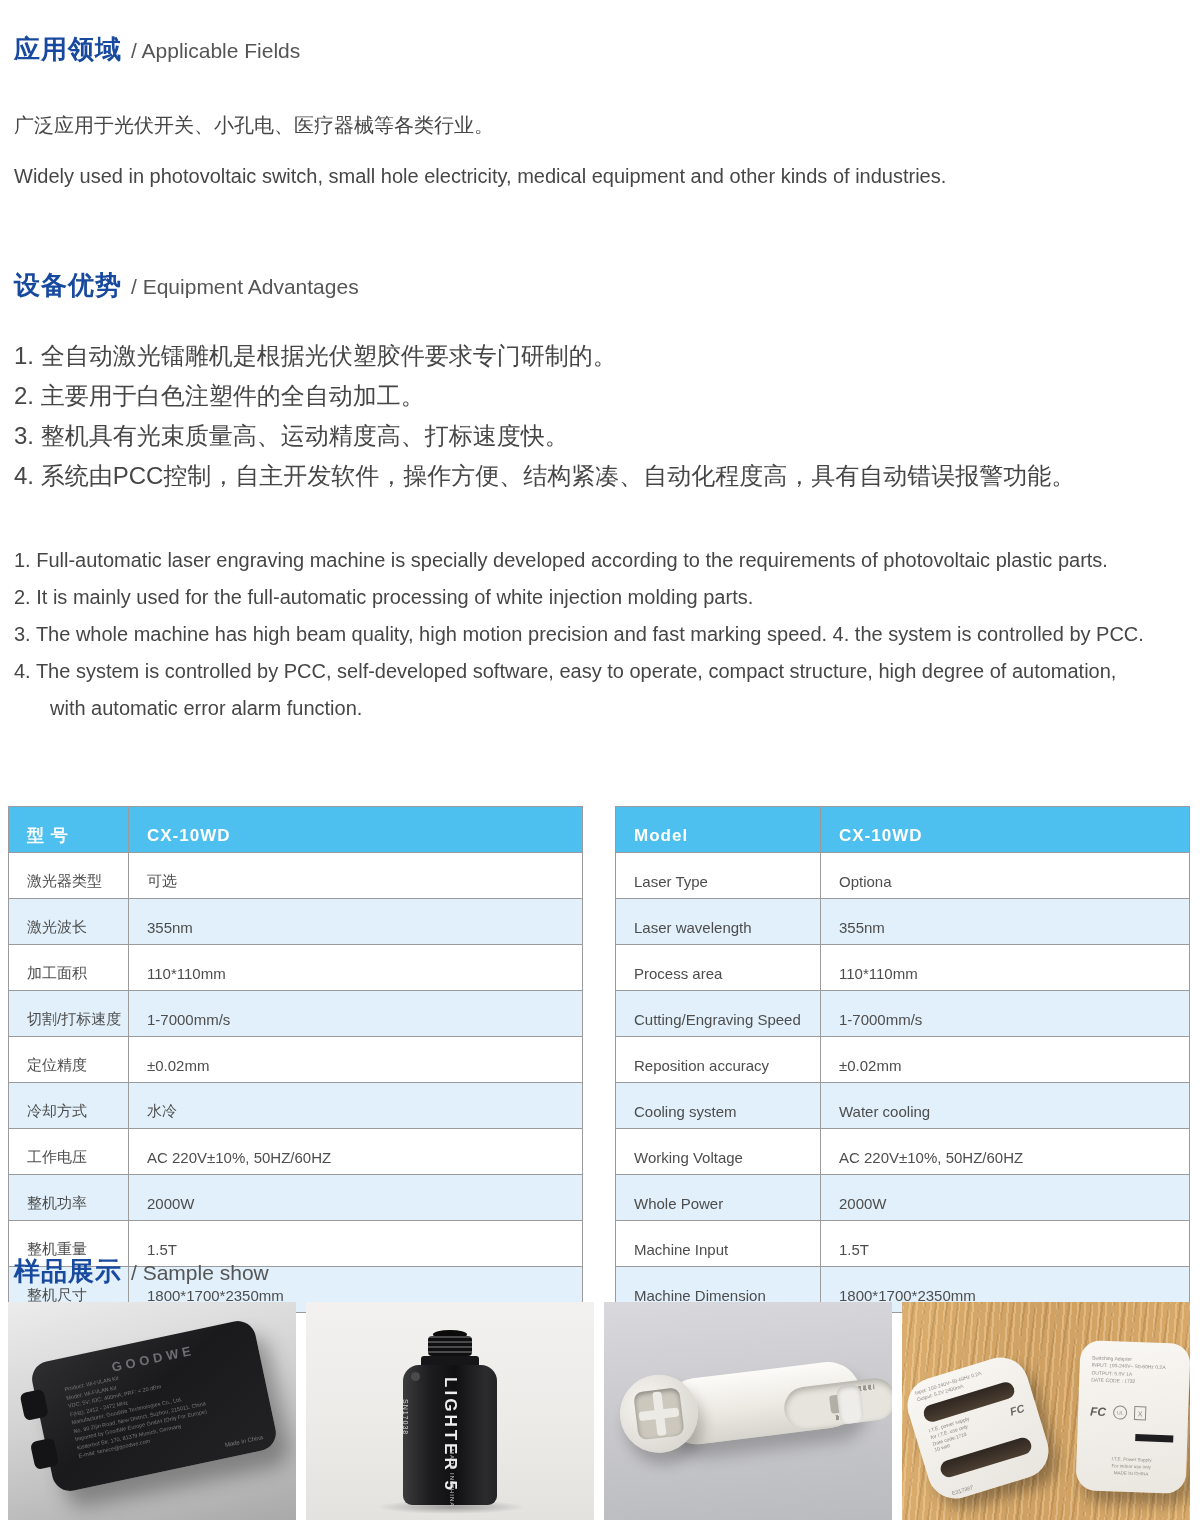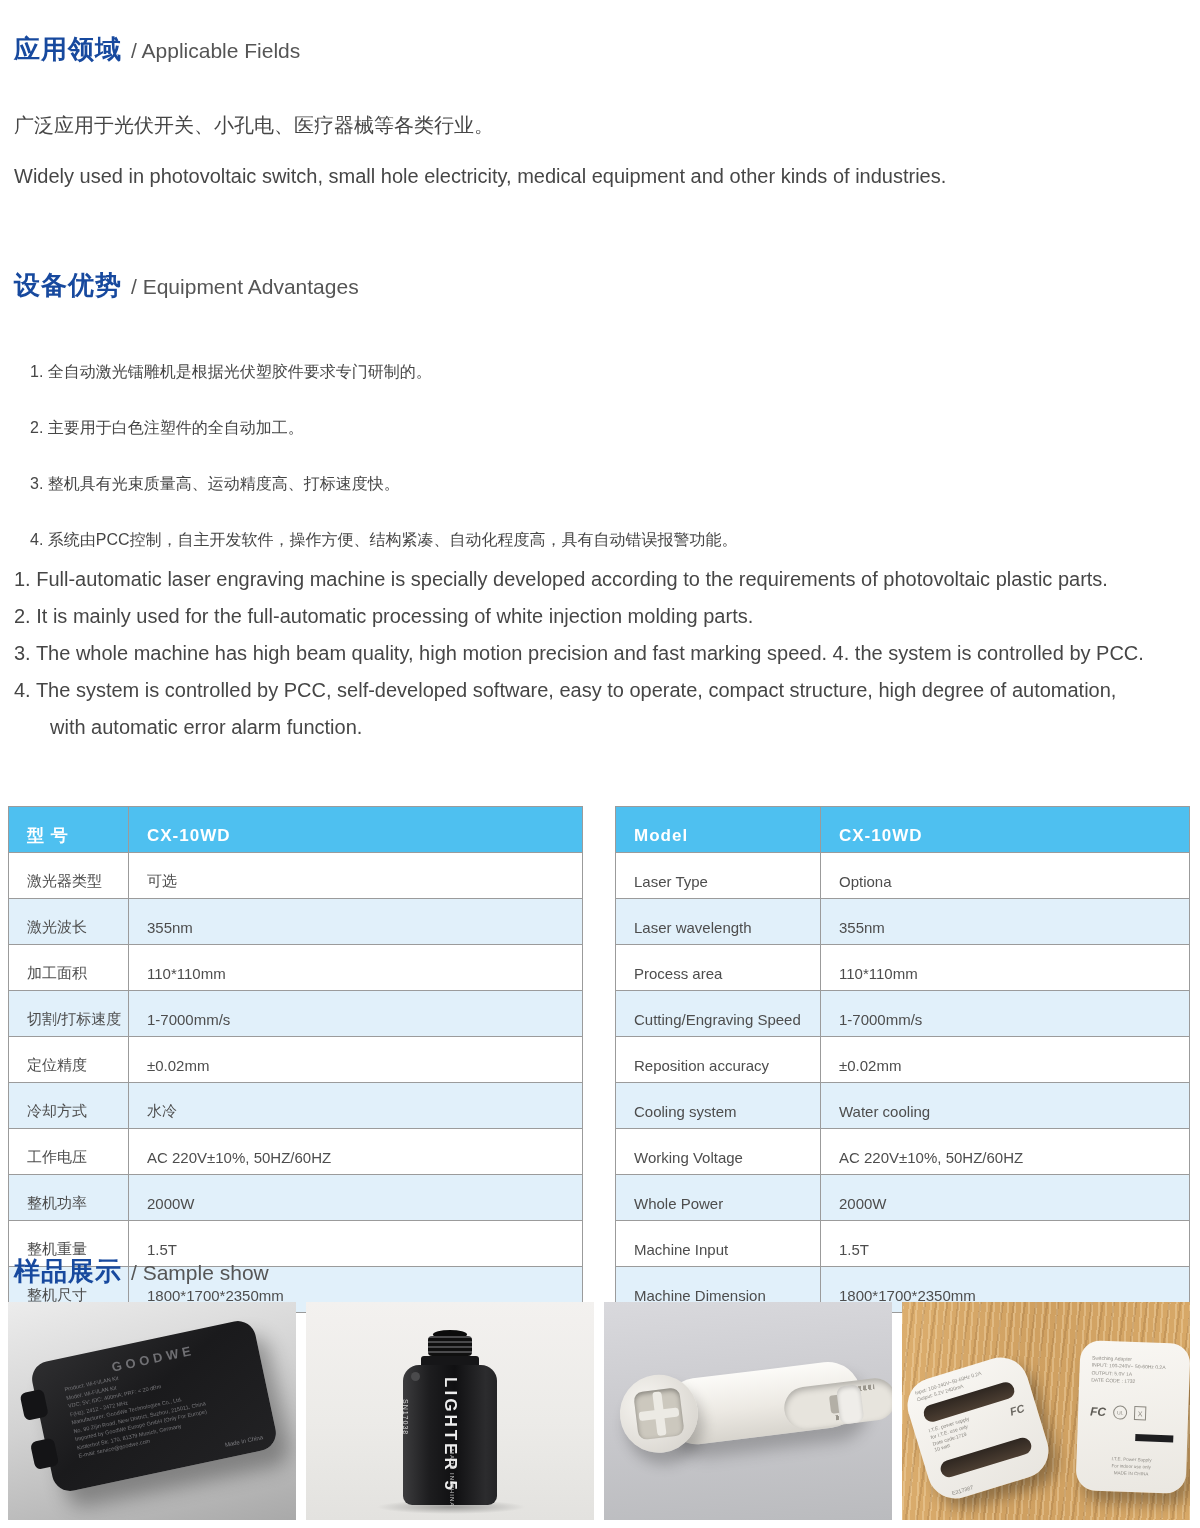--- a/index.html
+++ b/index.html
@@ -10,21 +10,21 @@
   
   .sec-title{left:14px;display:flex;align-items:baseline;gap:9px;white-space:nowrap;}
   .sec-title .zh{font-size:26px;font-weight:700;color:#17499E;letter-spacing:1px;}
   .sec-title .en{font-size:21px;font-weight:400;color:#555;}
 
   
   .body-txt{left:14px;font-size:20px;color:#464646;white-space:nowrap;text-align:right;}
 
   
   .adv-zh{left:14px;}
-  .adv-zh p{margin:16px;font-size:16px;color:#464646;line-height:40px;white-space:nowrap;}
+  .adv-zh p{margin:0;font-size:24px;color:#464646;line-height:40px;white-space:nowrap;}
   .adv-en{left:14px;}
   .adv-en p{margin:0;font-size:20px;color:#464646;line-height:37px;white-space:nowrap;}
   .adv-en p.cont{padding-left:36px;}
 
   
   .tables{left:8px;display:flex;gap:32px;}
   table.spec{border-collapse:collapse;width:575px;table-layout:fixed;}
   table.spec th,table.spec td{border:1px solid #9B9B9B;height:33px;padding:12px 6px 0 18px;
     text-align:left;vertical-align:middle;overflow:hidden;white-space:nowrap;}
   table.spec thead th{background:#4EC0F0;color:#fff;font-size:17px;font-weight:700;letter-spacing:1px;}
@@ -138,21 +138,21 @@
   <div class="abs sec-title" style="top:268px;">
     <span class="zh">设备优势</span>
     <span class="en">/ Equipment Advantages</span>
   </div>
   <div class="abs adv-zh" style="top:336px;">
     <p>1. 全自动激光镭雕机是根据光伏塑胶件要求专门研制的。</p>
     <p>2. 主要用于白色注塑件的全自动加工。</p>
     <p>3. 整机具有光束质量高、运动精度高、打标速度快。</p>
     <p>4. 系统由PCC控制，自主开发软件，操作方便、结构紧凑、自动化程度高，具有自动错误报警功能。</p>
   </div>
-  <div class="abs adv-en" style="top:561px;">
+  <div class="abs adv-en" style="top:542px;">
     <p>1. Full-automatic laser engraving machine is specially developed according to the requirements of photovoltaic plastic parts.</p>
     <p>2. It is mainly used for the full-automatic processing of white injection molding parts.</p>
     <p>3. The whole machine has high beam quality, high motion precision and fast marking speed. 4. the system is controlled by PCC.</p>
     <p>4. The system is controlled by PCC, self-developed software, easy to operate, compact structure, high degree of automation,</p>
     <p class="cont">with automatic error alarm function.</p>
   </div>
 
   <div class="abs tables" style="top:806px;">
 
     <table class="spec">

